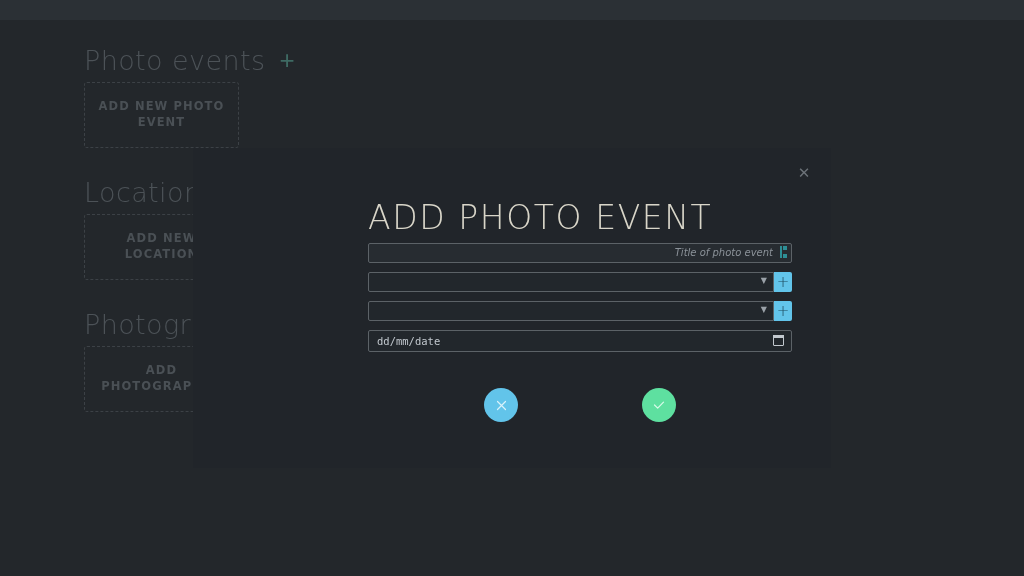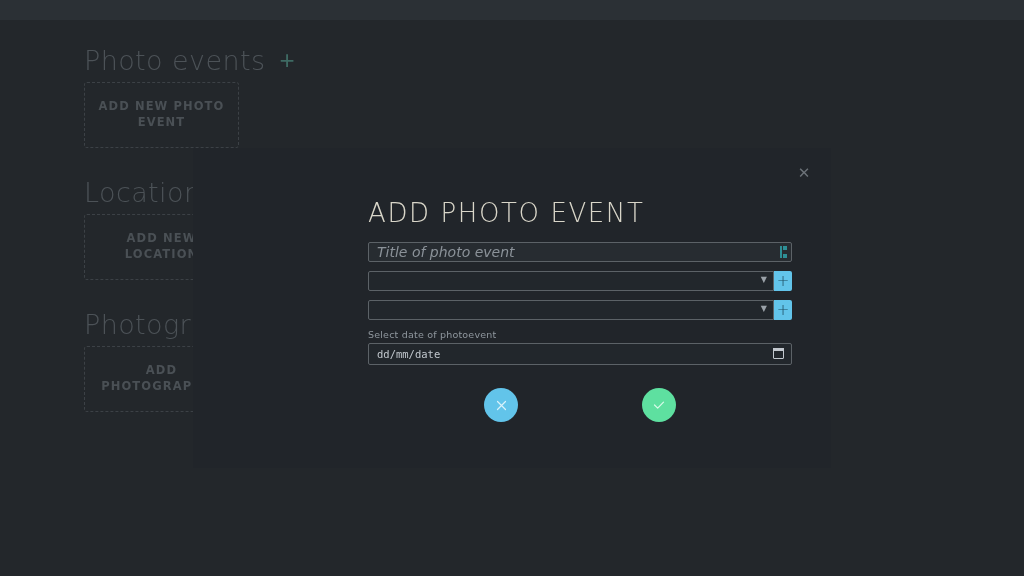--- a/index.html
+++ b/index.html
@@ -153,21 +153,21 @@
     line-height: 16px;
     text-align: center;
     cursor: pointer;
     user-select: none;
     font-family: "DejaVu Sans", sans-serif;
   }
 
   .modal-title {
     position: absolute;
     left: 20px; top: 50px;
-    font-size: 26px;
+    font-size: 33px;
     font-weight: 300;
     letter-spacing: 1.6px;
     color: #d9d6c9;
     font-family: "DejaVu Sans", sans-serif;
   }
 
   .form {
     position: absolute;
     left: 20px; top: 94px;
     width: 424px;
@@ -184,24 +184,25 @@
     font-family: "DejaVu Sans", sans-serif;
   }
 
   .text-input {
     width: 100%;
     height: 20px;
     background: #272c31;
     border: 1px solid #5c6267;
     border-radius: 2px;
     color: #c9ced3;
-    font-size: 14px;
+    font-size: 10px;
     padding: 0 18px 0 8px;
     outline: none;
     font-family: "DejaVu Sans", sans-serif;
+    text-align: right;
   }
   .text-input::placeholder {
     color: #8b9299;
     font-style: italic;
   }
 
   .input-wrap { position: relative; width: 100%; }
 
   .input-badge {
     position: absolute;
@@ -387,21 +388,20 @@
           <div class="field">
             <div class="select-row">
               <div class="select-box">
                 <span class="select-chevron">▼</span>
               </div>
               <button class="add-btn">+</button>
             </div>
           </div>
 
           <div class="field">
-            <label class="field-label">Select date of photoevent</label>
             <div class="date-wrap">
               <div class="date-input">dd/mm/date</div>
               <span class="cal-icon"></span>
             </div>
           </div>
 
         </div>
 
         <div class="actions">
           <button class="circle-btn btn-cancel">

